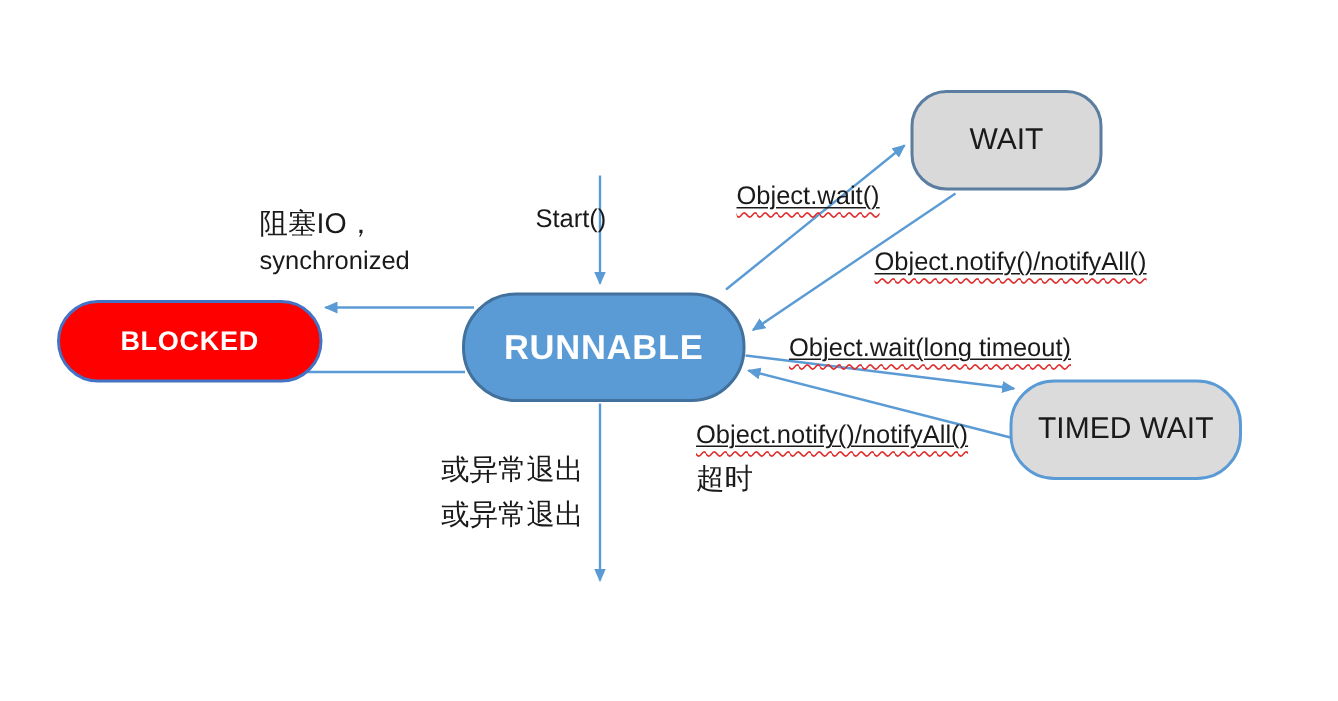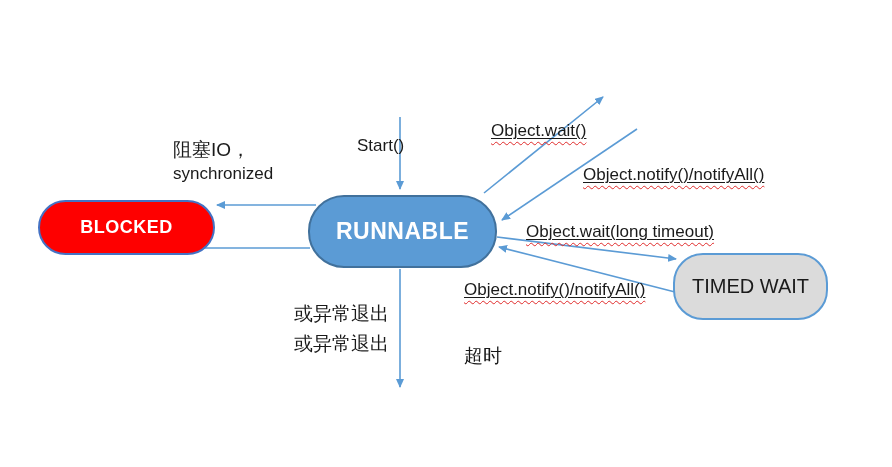--- a/index.html
+++ b/index.html
@@ -48,21 +48,21 @@
     text-underline-offset:5px;
   }
   .code > span{
     text-decoration:underline solid #1a1a1a 1px;
     text-underline-offset:2px;
   }
   .lbl-wait-call{left:491px;top:121px;}
   .lbl-notify-call{left:583px;top:165px;}
   .lbl-timedwait-call{left:526px;top:222px;}
   .lbl-timed-notify{left:464px;top:280px;}
-  .lbl-timed-notify-suffix{left:464px;top:306px;font-size:19px;margin-top:37px;}
+  .lbl-timed-notify-suffix{left:464px;top:306px;font-size:19px;}
   .lbl-blocked-cause{left:173px;top:138px;line-height:24px;}
   .lbl-blocked-cause .zh{font-size:19px;}
   .lbl-blocked-cause .en{font-size:17px;}
   .lbl-acquire{left:193px;top:261px;font-size:19px;}
   .lbl-terminate-cause{left:294px;top:299px;font-size:19px;line-height:30px;}
 </style>
 </head>
 <body>
 
 <div class="canvas">
@@ -77,20 +77,23 @@
     <line x1="484" y1="193" x2="603" y2="97" stroke="#5b9bd5" stroke-width="1.6" marker-end="url(#arrhead)"></line>
     <line x1="637" y1="129" x2="502" y2="220" stroke="#5b9bd5" stroke-width="1.6" marker-end="url(#arrhead)"></line>
     <line x1="497" y1="237" x2="676" y2="259" stroke="#5b9bd5" stroke-width="1.6" marker-end="url(#arrhead)"></line>
     <line x1="675" y1="292" x2="499" y2="247" stroke="#5b9bd5" stroke-width="1.6" marker-end="url(#arrhead)"></line>
     <line x1="316" y1="205" x2="217" y2="205" stroke="#5b9bd5" stroke-width="1.6" marker-end="url(#arrhead)"></line>
     <line x1="203" y1="248" x2="310" y2="248" stroke="#5b9bd5" stroke-width="1.6"></line>
     <line x1="400" y1="269" x2="400" y2="387" stroke="#5b9bd5" stroke-width="1.6" marker-end="url(#arrhead)"></line>
   </svg>
 
 
+  <div class="state state-wait">
+    <span>WAIT</span>
+  </div>
 
   <div class="state state-runnable">
     <span>RUNNABLE</span>
   </div>
 
   <div class="state state-blocked">
     <span>BLOCKED</span>
   </div>
 
   <div class="state state-timedwait">

